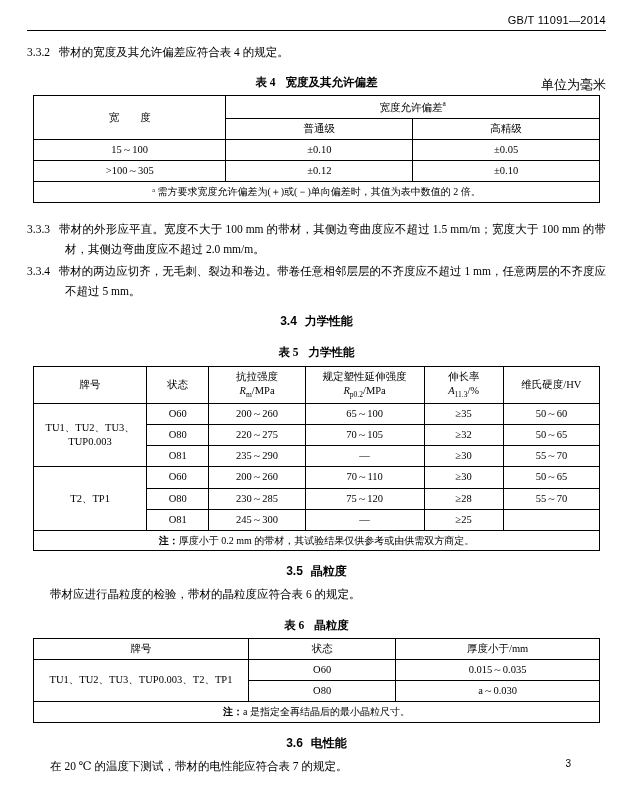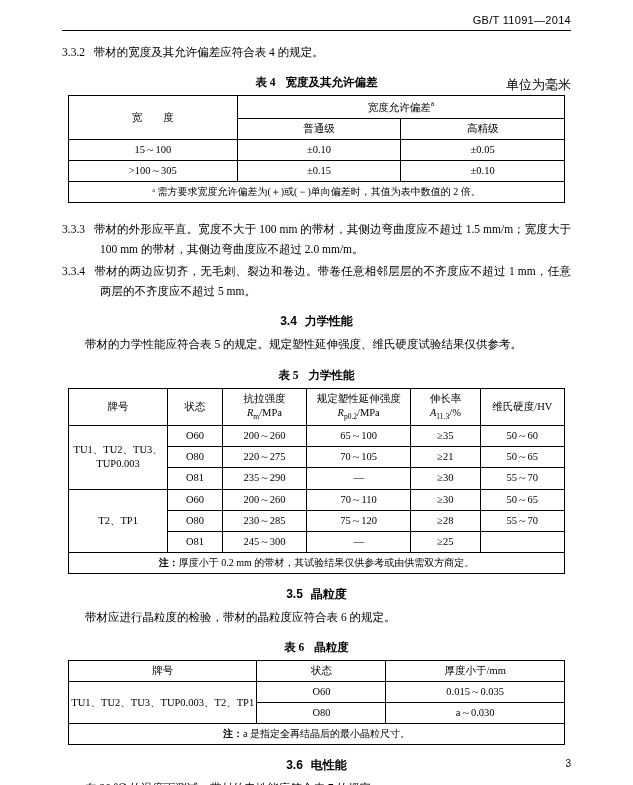--- a/index.html
+++ b/index.html
@@ -13,21 +13,21 @@
     font-family: "Liberation Serif", "DejaVu Serif", serif;
     color: #000;
     position: relative;
     overflow: hidden;
   }
   .page {
     position: relative;
     width: 633px;
     height: 785px;
     box-sizing: border-box;
-    padding: 0 62px;
+    padding: 0 27px;
   }
   
   .header {
     position: relative;
     height: 30px;
   }
   .header .std-no {
     position: absolute;
     right: 0;
     top: 14px;
@@ -162,21 +162,21 @@
             <th>普通级</th>
             <th>高精级</th>
           </tr>
           <tr>
             <td>15～100</td>
             <td>±0.10</td>
             <td>±0.05</td>
           </tr>
           <tr>
             <td>&gt;100～305</td>
-            <td>±0.15</td>
+            <td>±0.12</td>
             <td>±0.10</td>
           </tr>
           <tr>
             <td colspan="3" class="tbl-foot">ᵃ 需方要求宽度允许偏差为(＋)或(－)单向偏差时，其值为表中数值的 2 倍。</td>
           </tr>
         </tbody>
       </table>
     </div>
 
     <div class="para hang" style="margin-top:16px">
@@ -185,21 +185,20 @@
     </div>
 
     <div class="para hang">
       <span>3.3.4</span>
       &nbsp;&nbsp;<span>带材的两边应切齐，无毛刺、裂边和卷边。带卷任意相邻层层的不齐度应不超过 1 mm，任意两层的不齐度应不超过 5 mm。</span>
     </div>
 
     <div class="clause-head">
       <span class="num">3.4</span><span>力学性能</span>
     </div>
-    <div class="para para-indent">带材的力学性能应符合表 5 的规定。规定塑性延伸强度、维氏硬度试验结果仅供参考。</div>
 
     <div class="tbl-caption">
       <span class="num">表 5</span><span>力学性能</span>
     </div>
     <div class="tbl-wrap">
       <table class="doc">
         <colgroup>
           <col style="width:20%">
           <col style="width:11%">
           <col style="width:17%">
@@ -237,21 +236,21 @@
             <td>O60</td>
             <td>200～260</td>
             <td>65～100</td>
             <td>≥35</td>
             <td>50～60</td>
           </tr>
           <tr>
             <td>O80</td>
             <td>220～275</td>
             <td>70～105</td>
-            <td>≥21</td>
+            <td>≥32</td>
             <td>50～65</td>
           </tr>
           <tr>
             <td>O81</td>
             <td>235～290</td>
             <td>—</td>
             <td>≥30</td>
             <td>55～70</td>
           </tr>
 

